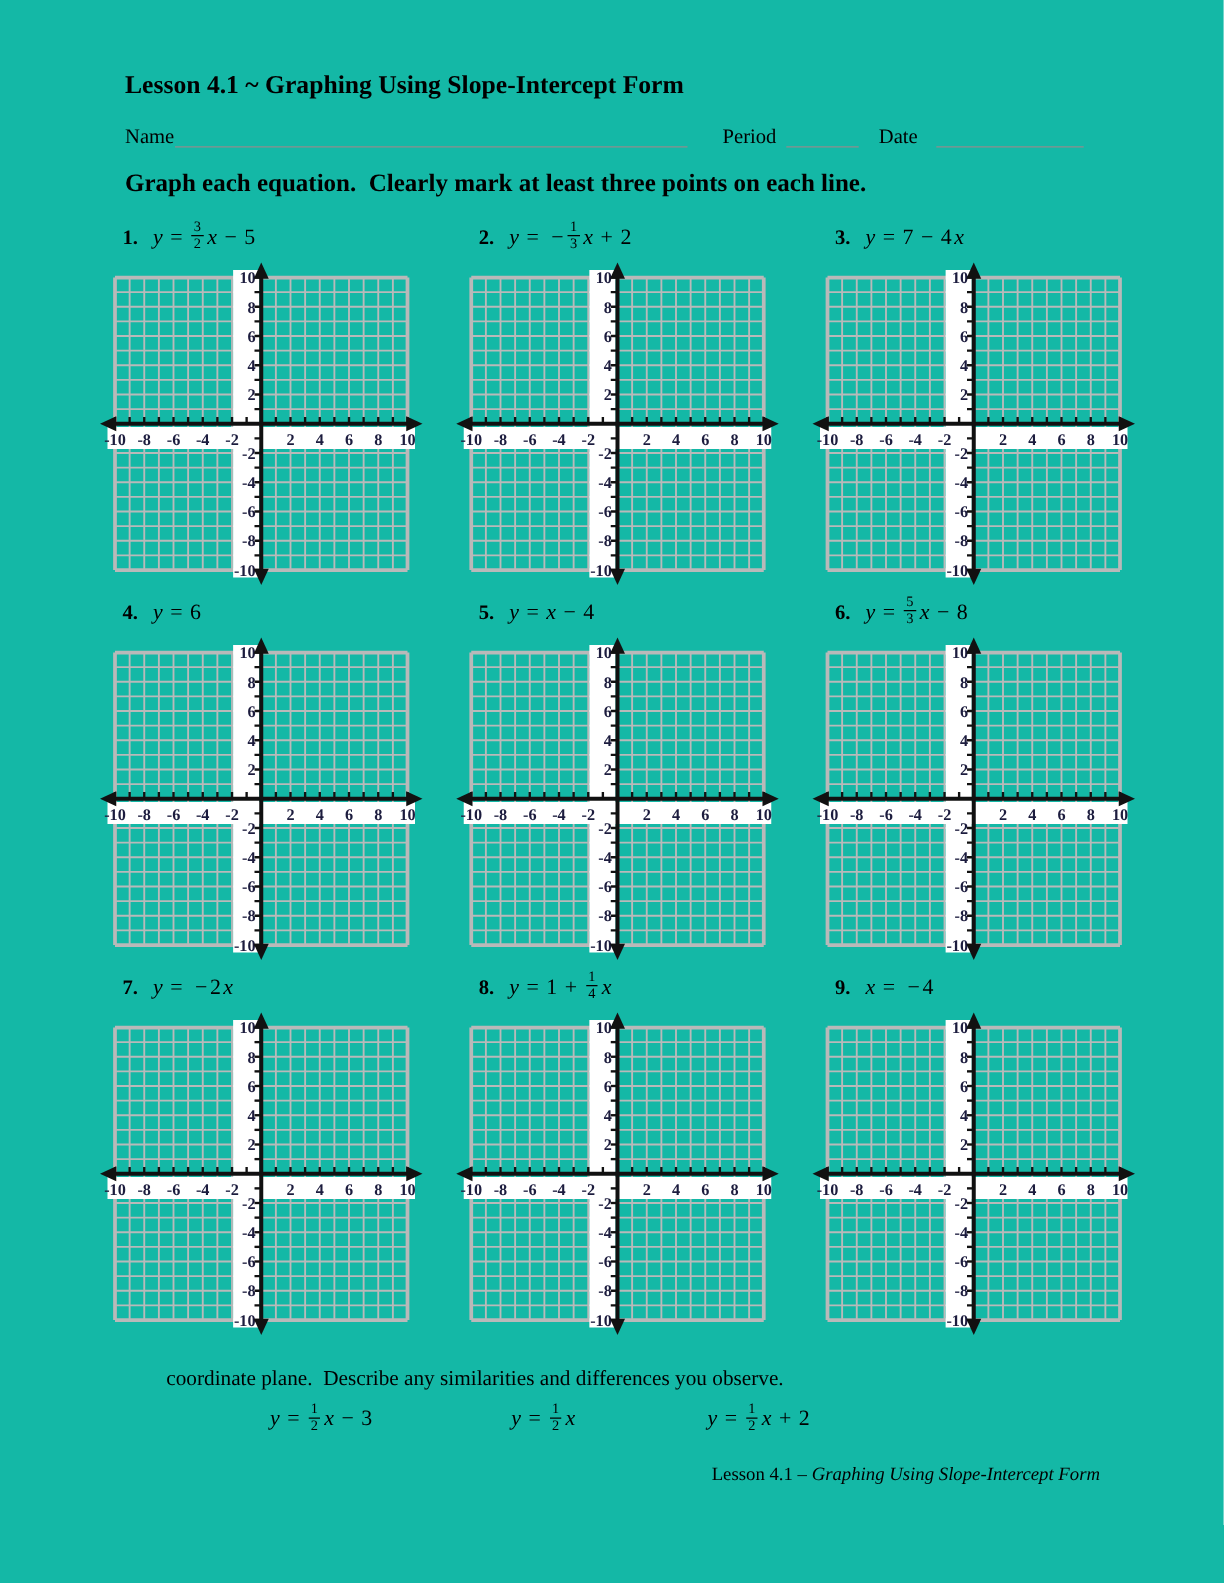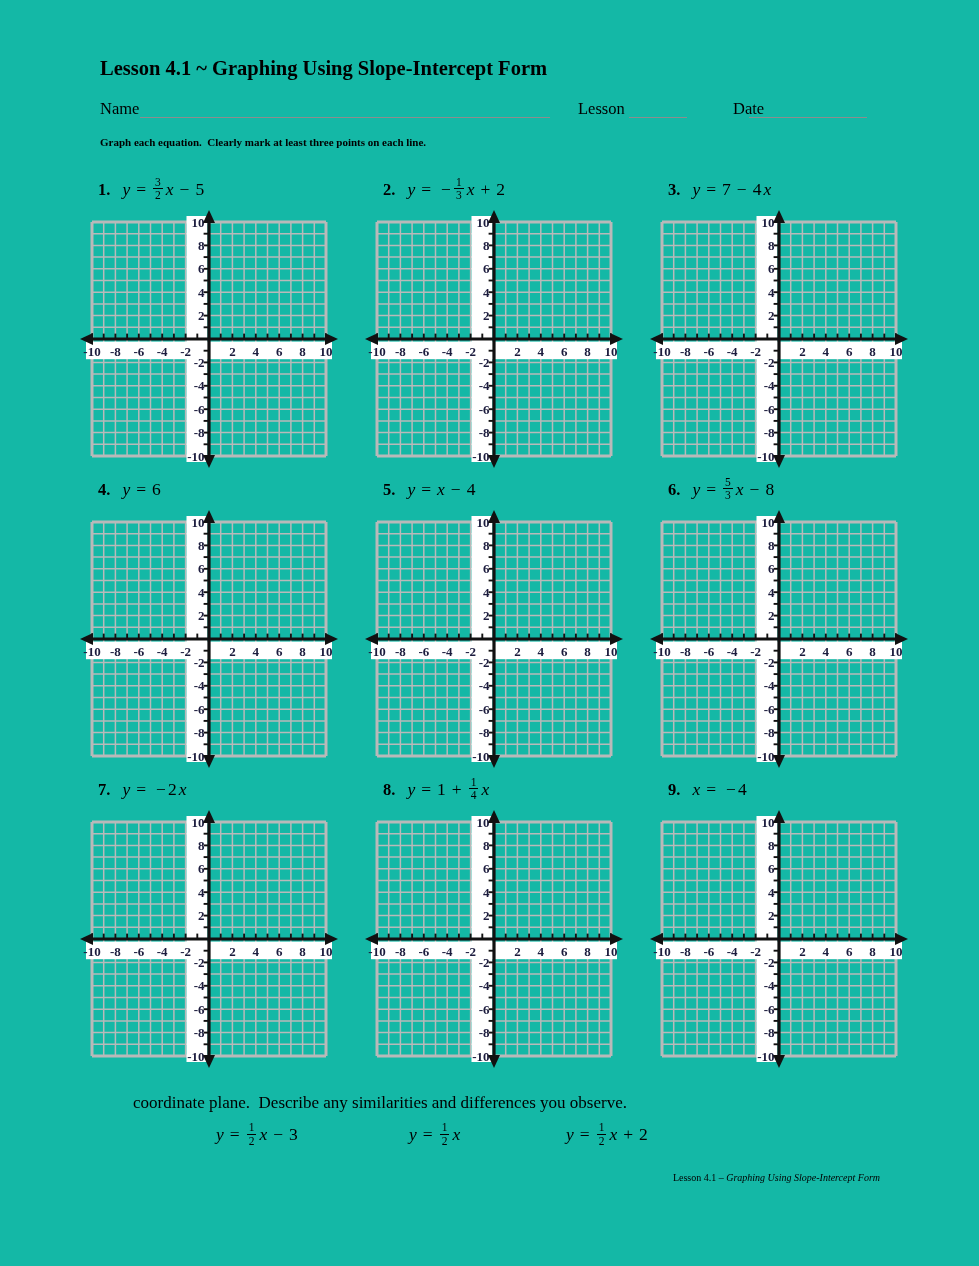--- a/index.html
+++ b/index.html
@@ -15,21 +15,21 @@
   .title {
     position:absolute; left:100px; top:57px;
     font-size:20.5px; font-weight:bold;
     white-space:pre;
   }
   .name-line { position:absolute; left:0; top:99px; width:979px; height:24px; font-size:16.5px; }
   .name-line .lbl { position:absolute; top:0; }
   .blank { position:absolute; top:18px; border-bottom:1.6px solid #8d8d8d; height:0; }
   .instruction {
     position:absolute; left:100px; top:136px;
-    font-size:11px; font-weight:bold; white-space:pre;
+    font-size:20px; font-weight:bold; white-space:pre;
   }
   .problem { position:absolute; width:266px; }
   .c0 { left:78px; } .c1 { left:363px; } .c2 { left:648px; }
   .r0 { top:171px; } .r1 { top:471px; } .r2 { top:771px; }
   .eq-line { height:37px; display:flex; align-items:center; padding-left:20px; white-space:pre; }
   .num { font-weight:bold; margin-right:11px; font-size:16.5px; }
   .eq { font-size:17.5px; display:inline-flex; align-items:center; white-space:pre; }
   .mv { font-style:italic; padding:0 1px; }
   .mn { padding:0 1px; }
   .mo { padding:0 5px; }
@@ -43,36 +43,36 @@
   .fd { border-top:1.1px solid #000; padding:0 2px; }
   .graph-svg { width:262px; height:262px; }
   .p10 { position:absolute; left:100px; top:1092px; width:810px; font-size:17px; line-height:1.32; }
   .p10 .row1 { white-space:pre; }
   .num10 { font-weight:bold; margin-right:8px; }
   .p10 .row2 { margin-left:33px; white-space:pre; }
   .p10-eqs { position:relative; height:40px; margin-top:4px; }
   .p10-eq { position:absolute; top:4px; }
   .p10-eq.e0 { left:115px; } .p10-eq.e1 { left:308px; } .p10-eq.e2 { left:465px; }
   .footer-left { position:absolute; left:100px; top:1172px; font-size:13.5px; line-height:1.55; }
-  .footer-right { position:absolute; right:99px; top:1172px; font-size:10px; }
+  .footer-right { position:absolute; right:99px; top:1172px; font-size:15px; }
   .footer-right .it { font-style:italic; }
 </style>
 </head>
 <body>
 
 <div class="page">
 
   <div class="title">Lesson 4.1 ~ Graphing Using Slope-Intercept Form</div>
 
   <div class="name-line">
     <span class="lbl" style="left:100px">Name</span>
     <span class="blank" style="left:140px; width:410px"></span>
-    <span class="lbl" style="left:578px">Lesson</span>
+    <span class="lbl" style="left:578px">Period</span>
     <span class="blank" style="left:629px; width:58px"></span>
-    <span class="lbl" style="left:733px">Date</span>
+    <span class="lbl" style="left:703px">Date</span>
     <span class="blank" style="left:749px; width:118px"></span>
   </div>
 
   <div class="instruction">Graph each equation.  Clearly mark at least three points on each line.</div>
 
   <div class="problem c0 r0">
     <div class="eq-line">
       <span class="num">1.</span>
       <span class="eq"><span class="mv">y</span><span class="mo">=</span><span class="frac"><span class="fn">3</span><span class="fd">2</span></span><span class="mv">x</span><span class="mo">−</span><span class="mn">5</span></span>
     </div>

